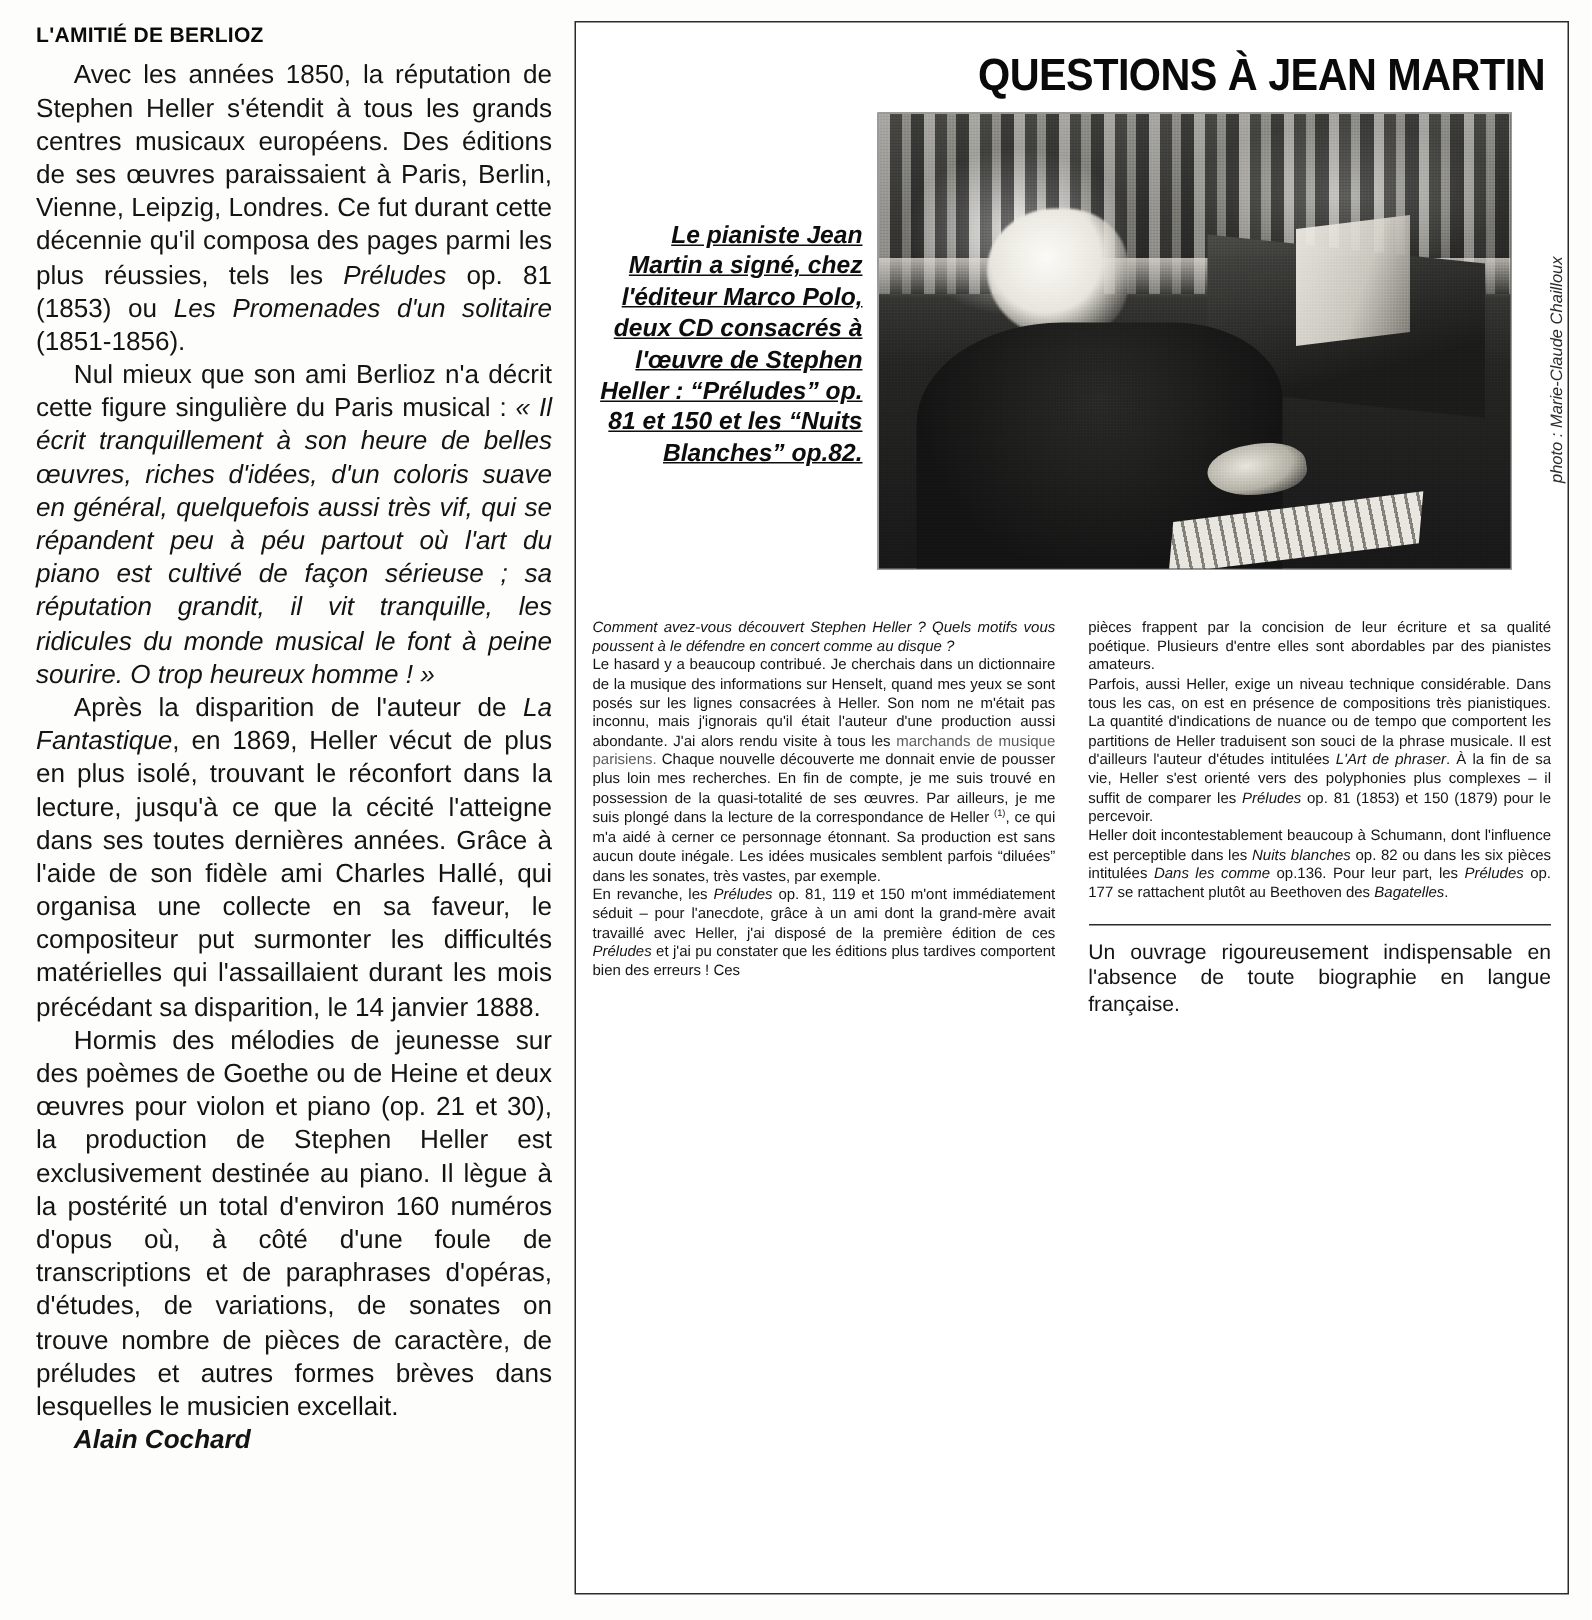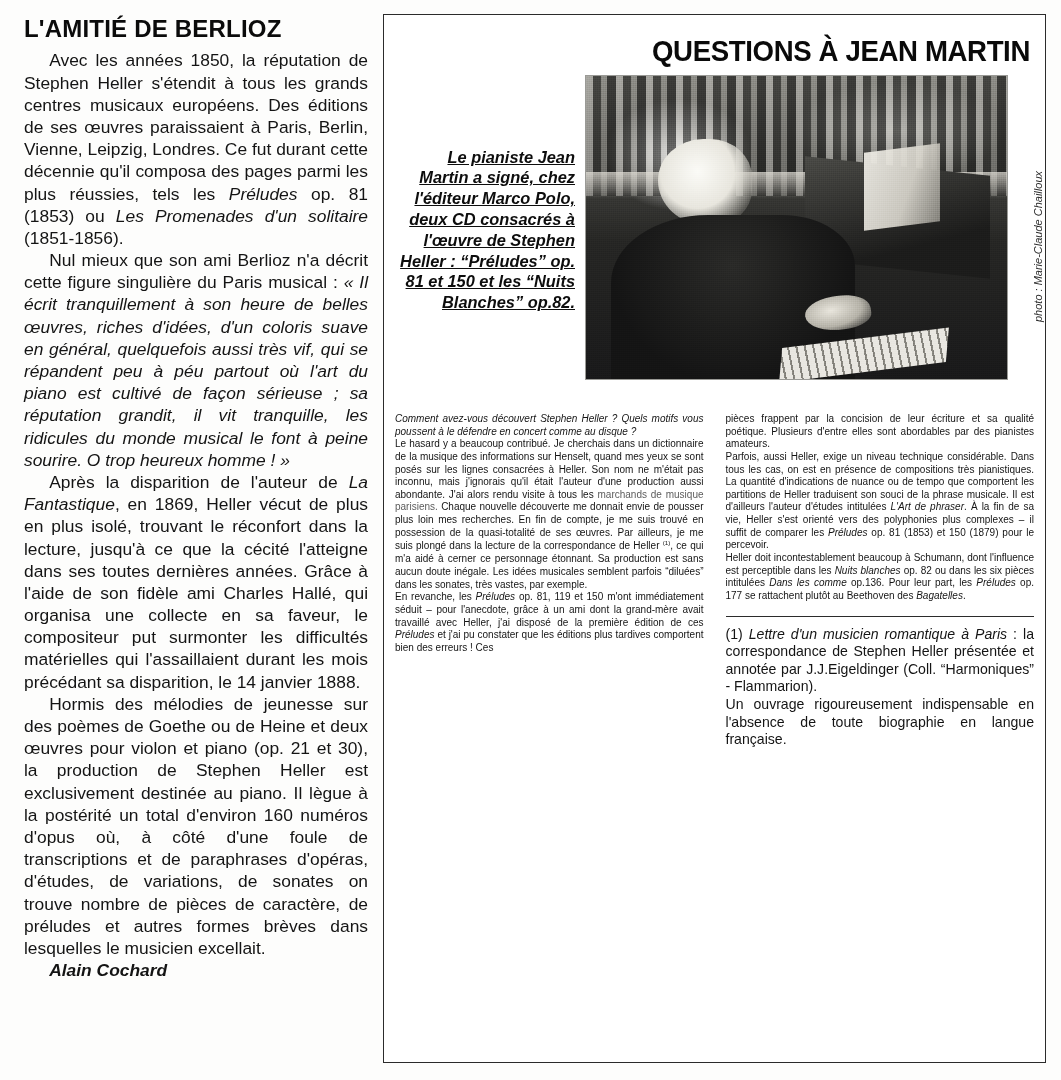--- a/index.html
+++ b/index.html
@@ -26,21 +26,21 @@
   .left-col {
     position: absolute;
     left: 24px;
     top: 16px;
     width: 344px;
     height: 1046px;
   }
   .article-head {
     font-family: "Liberation Sans", sans-serif;
     font-weight: bold;
-    font-size: 24px;
+    font-size: 14px;
     letter-spacing: 0.2px;
     color: #0b0b0b;
     margin: 0 0 7px 0;
     line-height: 1.1;
   }
   .left-col p {
     margin: 0;
     font-family: Liberation Sans, sans-serif;
     font-size: 17.4px;
     line-height: 1.275;
@@ -342,21 +342,20 @@
         <div class="col">
           <p>pièces frappent par la concision de leur écriture et sa qualité poétique. Plusieurs d'entre elles sont abordables par des pianistes amateurs.</p>
 
           <p><span>Parfois, aussi Heller, exige un niveau technique considérable. Dans tous les cas, on est en présence de compositions très pianistiques. La quantité d'indications de nuance ou de tempo que comportent les partitions de Heller traduisent son souci de la phrase musicale. Il est d'ailleurs l'auteur d'études intitulées </span><em>L'Art de phraser</em><span>. À la fin de sa vie, Heller s'est orienté vers des polyphonies plus complexes – il suffit de comparer les </span><em>Préludes</em><span> op. 81 (1853) et 150 (1879) pour le percevoir.</span></p>
 
           <p><span>Heller doit incontestablement beaucoup à Schumann, dont l'influence est perceptible dans les </span><em>Nuits blanches</em><span> op. 82 ou dans les six pièces intitulées </span><em>Dans les comme</em><span> op.136. Pour leur part, les </span><em>Préludes</em><span> op. 177 se rattachent plutôt au Beethoven des </span><em>Bagatelles</em><span>.</span></p>
 
           <hr class="fn-rule">
 
           <div class="footnote">
-            <p><span>(1)</span> <em>Lettre d'un musicien romantique à Paris</em><span> : la correspondance de Stephen Heller présentée et annotée par J.J.Eigeldinger (Coll. “Harmoniques” - Flammarion).</span></p>
             <p>Un ouvrage rigoureusement indispensable en l'absence de toute biographie en langue française.</p>
           </div>
         </div>
 
       </div>
     </div>
   </div>
 
 </div>
 

